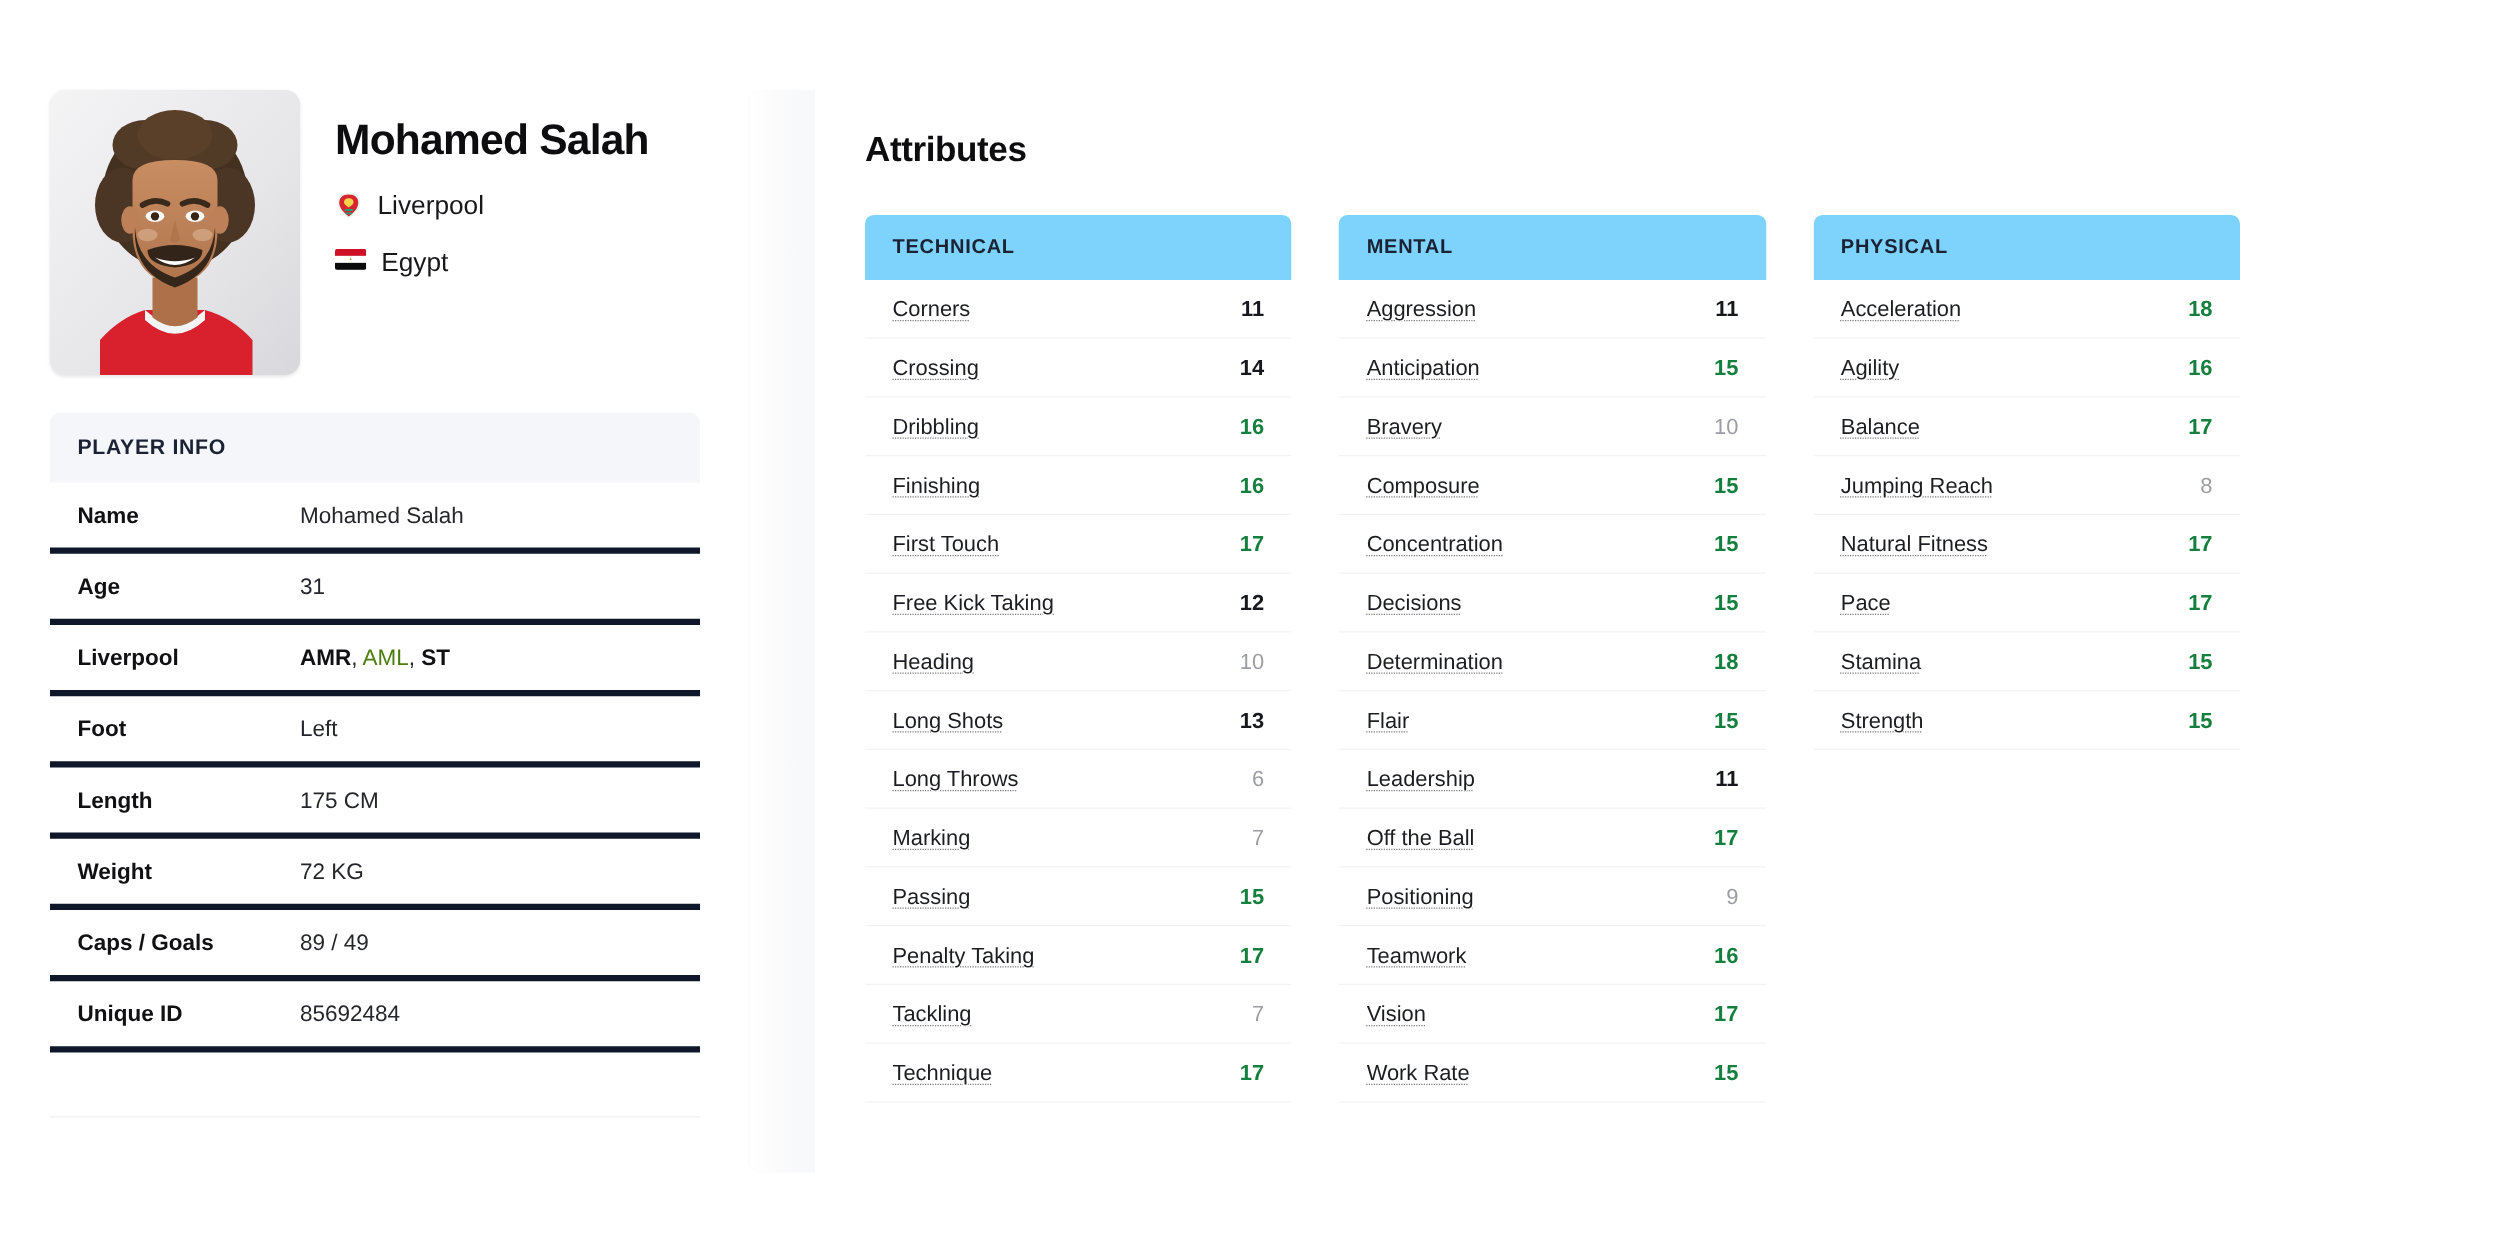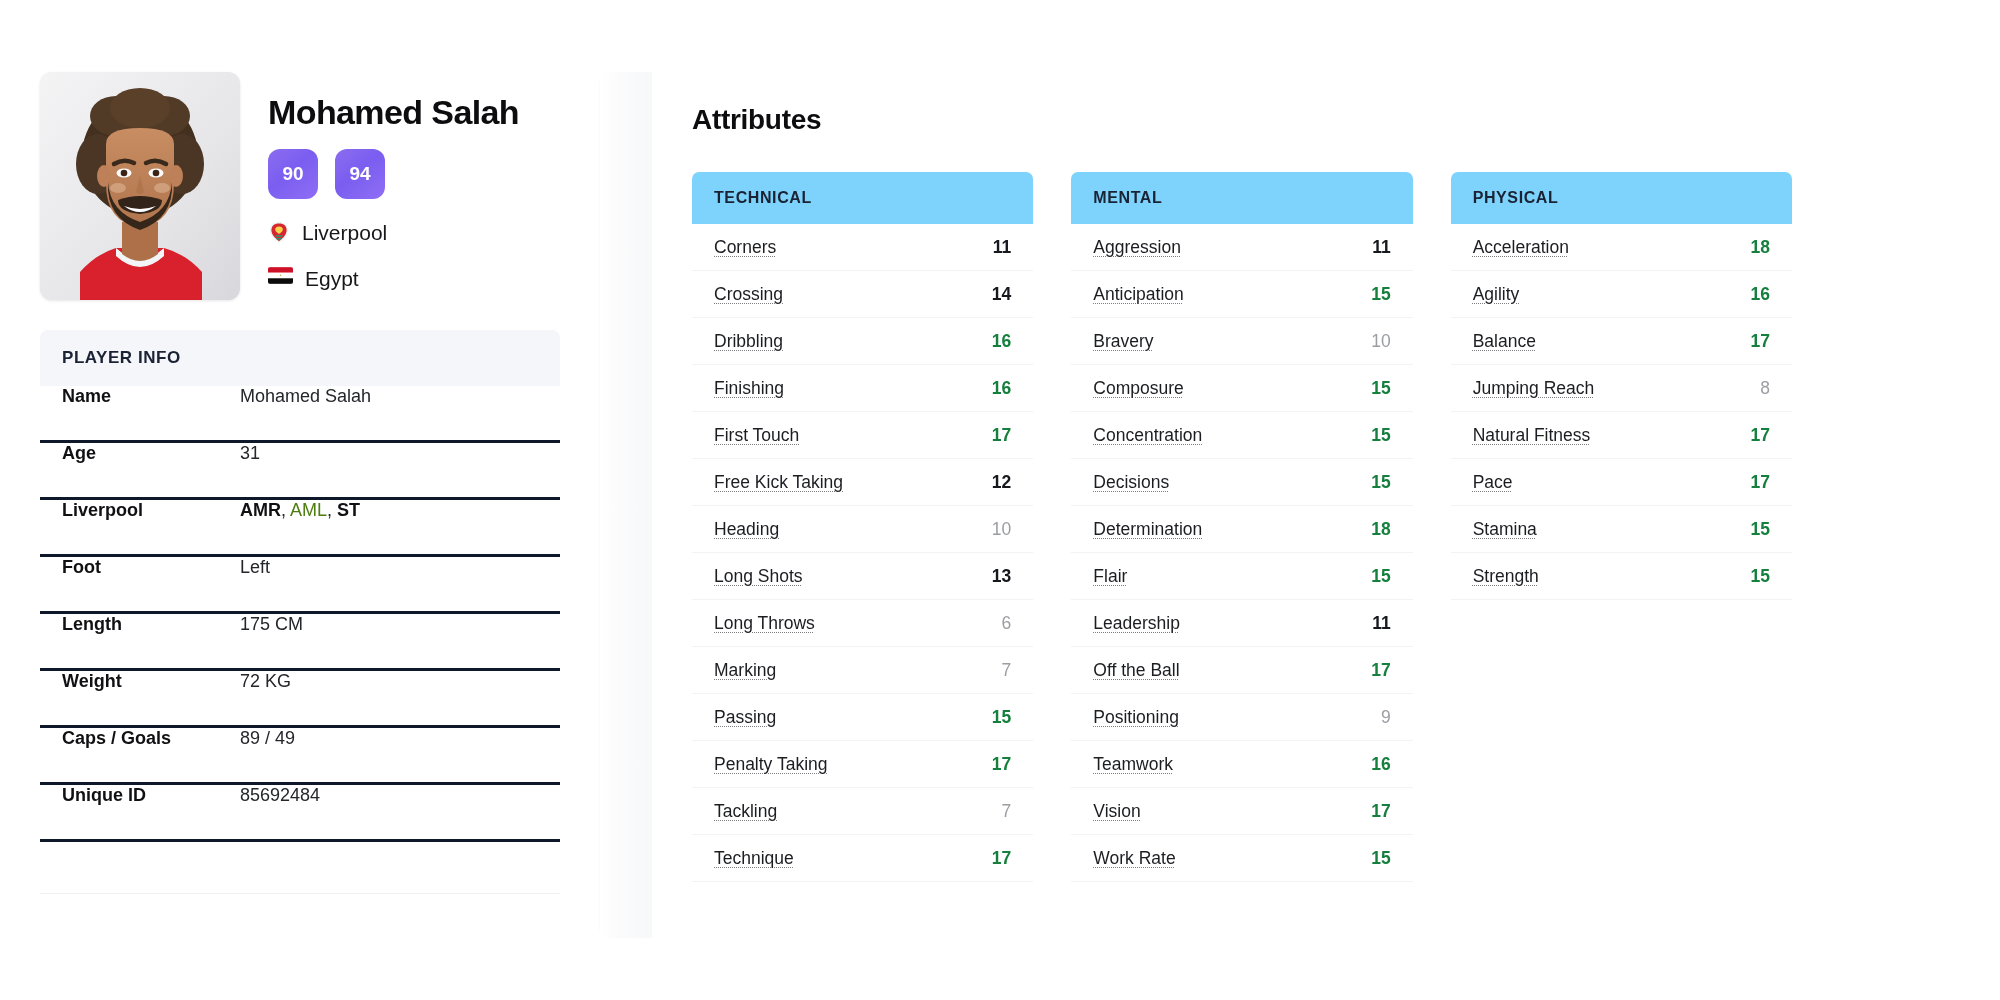--- a/index.html
+++ b/index.html
@@ -54,23 +54,23 @@
   
   .info-card { margin-top: 30px; width: 520px; }
   .info-head {
     background: #f5f6fa;
     border-radius: 8px 8px 0 0;
     padding: 18px 22px;
     font-size: 17px; font-weight: 700; letter-spacing: .55px;
     color: #1a2234;
   }
   .info-row {
-    display: flex; 
+    display: flex; align-items: center;
     height: 57px;
-    border-bottom: 3px solid #0f172a;
+    border-bottom: 5px solid #0f172a;
     padding: 0 22px;
   }
   .info-row .k { width: 178px; flex: 0 0 178px; font-size: 18px; font-weight: 700; color: #111114; }
   .info-row .v { font-size: 18px; color: #25262b; }
   .info-row .v .pos-dim { color: #4d7c0f; font-weight: 400; }
   .info-row .v .pos-on { font-weight: 700; color: #111114; margin-top: 11px; }
   .info-tail { height: 52px; border-bottom: 1px solid #eff0f3; }
 
   
   .right-wrap { flex: 1; position: relative; }
@@ -171,24 +171,20 @@
           <path d="M84 134 Q100 146 116 134 Q100 140 84 134 Z" fill="#fdfdfd"></path>
 
           <ellipse cx="78" cy="116" rx="8" ry="5" fill="#e8c6a8" opacity=".45"></ellipse>
           <ellipse cx="122" cy="116" rx="8" ry="5" fill="#e8c6a8" opacity=".45"></ellipse>
         </svg>
       </div>
 
       <div class="head-meta">
         <div class="player-name">Mohamed Salah</div>
 
-        <div class="badges">
-          <div class="badge">90</div>
-          <div class="badge">94</div>
-        </div>
 
         <div class="teamrow">
           <svg class="crest" viewBox="0 0 22 24">
             <path d="M11 1 C5 1 2 4 2 9 c0 5 4 9 9 13 5-4 9-8 9-13 0-5-3-8-9-8z" fill="#e8f6f2"></path>
             <path d="M11 2.5 C6 2.5 3.4 5 3.4 9.2 c0 4.3 3.6 7.8 7.6 11 4-3.2 7.6-6.7 7.6-11 C18.6 5 16 2.5 11 2.5z" fill="#d8262e"></path>
             <path d="M11 5.5 c-2.4 0-3.8 1.3-3.8 3 0 1.6 1.3 2.8 3.8 4.4 2.5-1.6 3.8-2.8 3.8-4.4 0-1.7-1.4-3-3.8-3z" fill="#f5d34b"></path>
             <path d="M7.6 14.2 h6.8 v1.6 h-6.8z" fill="#1d9e7a"></path>
             <path d="M8.4 17 h5.2 v1.4 H8.4z" fill="#1d9e7a"></path>
           </svg>
           <span class="tlabel">Liverpool</span>

